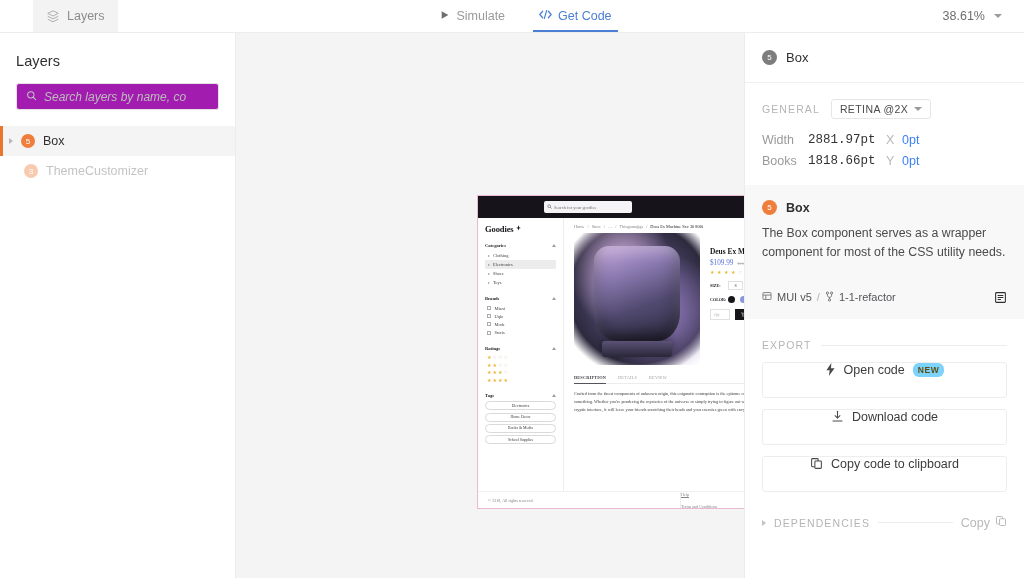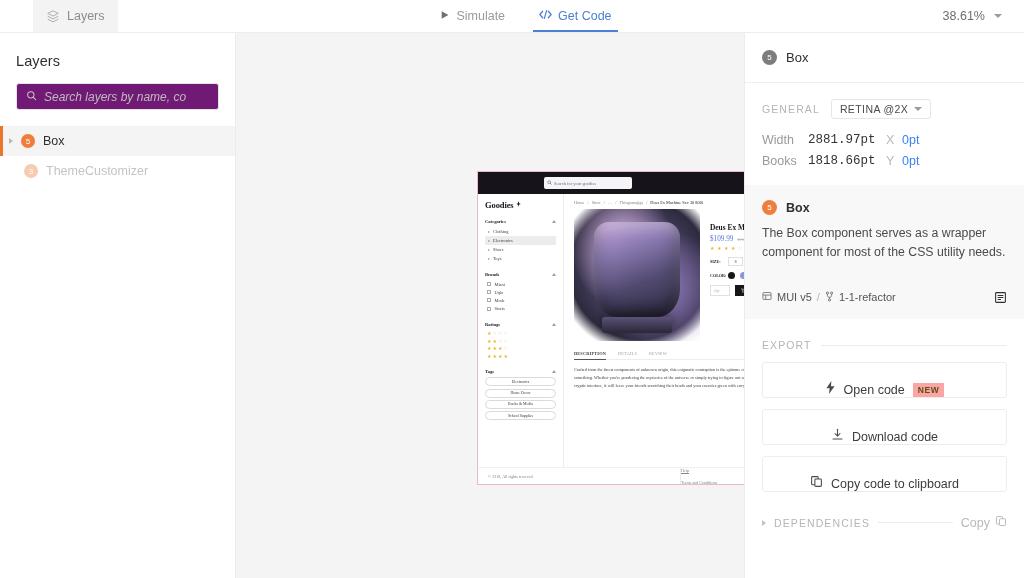--- a/index.html
+++ b/index.html
@@ -47,21 +47,21 @@
 
   
   .left {
     width: 236px; min-width: 236px; background: #fff; border-right: 1px solid #ececec;
     display: flex; flex-direction: column; padding-top: 20px;
   }
   .left-title { font-size: 14.5px; color: #2f2f2f; padding: 0 16px 0 16px; font-weight: 400; letter-spacing: .1px;}
   .search-wrap { padding: 14px 16px 0 16px; }
   .search-box {
     height: 27px; border: 1px solid #e3e3e3; border-radius: 3px; display: flex; align-items: center;
-    gap: 7px; padding: 0 9px; background: #701a75;
+    gap: 7px; padding: 0 9px; background: #a21caf;
   }
   .search-box .ph { font-size: 12px; color: #bdbdbd; font-style: italic; white-space: nowrap; overflow: hidden; }
   .layer-list { margin-top: 16px; }
   .layer-row {
     height: 30px; display: flex; align-items: center; gap: 8px; padding-left: 6px; position: relative;
     font-size: 12.5px; color: #2f2f2f;
   }
   .layer-row.selected { background: #f4f4f4; }
   .layer-row.selected::before {
     content: ""; position: absolute; left: 0; top: 0; bottom: 0; width: 3px; background: #e9762b;
@@ -71,21 +71,21 @@
   .chev-spacer { width: 7px; margin-left: 3px; }
   .badge-hex {
     width: 14px; height: 14px; border-radius: 50%; background: #ef7e3d; color: #fff;
     font-size: 8px; display: flex; align-items: center; justify-content: center; flex: none;
   }
   .badge-hex.dim { background: #f8cbb0; }
 
   
   .canvas { flex: 1; background: #f4f4f4; position: relative; overflow: hidden; }
   .artboard {
-    position: absolute; left: 241px; top: 138px; width: 494px; height: 314px;
+    position: absolute; left: 241px; top: 162px; width: 494px; height: 314px;
     background: #fff; border: 1.5px solid #eab8d3; overflow: hidden; display: flex; flex-direction: column;
   }
   
   .shop-nav { height: 22px; background: #16131b; display: flex; align-items: center; padding: 0 8px; gap: 8px; }
   .shop-search {
     width: 88px; height: 12px; background: #f5f5f7; border-radius: 2px; display: flex; align-items: center;
     gap: 2px; padding: 0 3px; margin-left: 58px;
   }
   .shop-search span { font-size: 4.4px; color: #6d6d74; white-space: nowrap; font-family: "Liberation Serif", serif;}
   .shop-body { flex: 1; display: flex; min-height: 0; }
@@ -193,24 +193,24 @@
   .infocard .p { margin-top: 9px; font-size: 12.3px; line-height: 1.55; color: #4b4b4b; }
   .metarow { display: flex; align-items: flex-start; gap: 5px; margin-top: 29px; font-size: 11px; color: #55555a; }
   .metarow .sep { color: #b3b3b3; }
   .metarow .doc { margin-left: auto; }
 
   .exportsec { padding: 20px 17px 1px 17px; }
   .sec-title-row { display: flex; align-items: center; gap: 9px; }
   .sec-title { font-size: 10.5px; letter-spacing: 1.1px; color: #b5b5b5; white-space: nowrap; }
   .hr { flex: 1; height: 1px; background: #ececec; }
   .ebtn {
-    height: 36px; border: 1px solid #ededed; border-radius: 3px; display: flex; align-items: flex-end;
+    height: 36px; border: 1px solid #ededed; border-radius: 3px; display: flex; align-items: flex-start;
     justify-content: center; gap: 8px; font-size: 12.5px; color: #3c3c3c; margin-top: 11px; background: #fff;
   }
-  .newtag { background: #fca5a5; color: #5d4f14; font-size: 8.5px; letter-spacing: .6px; padding: 2px 5px; border-radius: 0; font-weight: 700;}
+  .newtag { background: #7dd3fc; color: #5d4f14; font-size: 8.5px; letter-spacing: .6px; padding: 2px 5px; border-radius: 6px; font-weight: 700;}
   .deps { display: flex; align-items: center; gap: 8px; padding: 0 17px; margin-top: 22px; }
   .tri-r { width: 0; height: 0; border-top: 3.5px solid transparent; border-bottom: 3.5px solid transparent; border-left: 4.5px solid #c2c2c2; }
   .copy-link { font-size: 12.5px; color: #b9b9b9; display: flex; align-items: center; gap: 5px; }
 </style>
 </head>
 <body>
 
 <div class="app">
 
   <div class="topbar">

